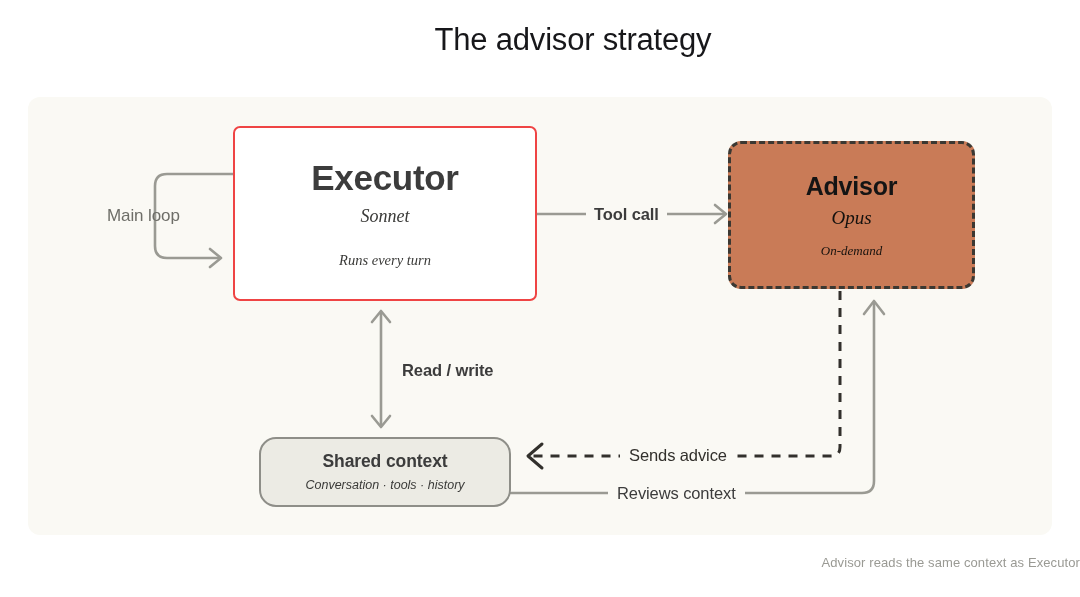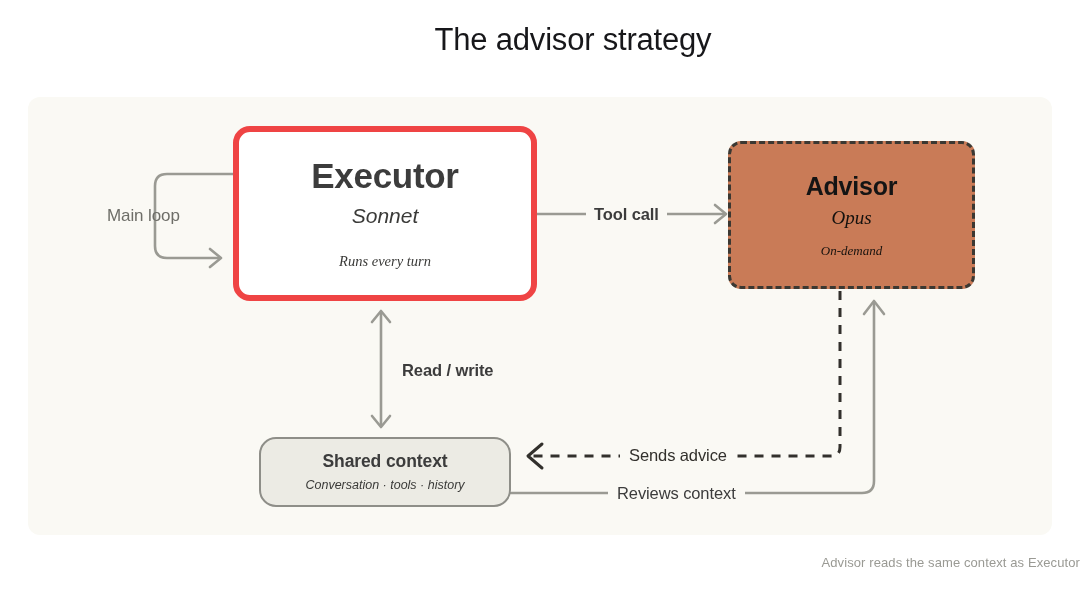--- a/index.html
+++ b/index.html
@@ -52,36 +52,36 @@
     text-align: center;
   }
 
   
   #executor {
     left: 233px;
     top: 126px;
     width: 304px;
     height: 175px;
     background: #ffffff;
-    border: 6px solid #ef4444;
-    border-radius: 17px;
+    border: 2px solid #ef4444;
+    border-radius: 7px;
     text-align: right;
   }
   #executor .n-title {
     font-size: 35px;
     font-weight: 700;
     color: #3c3c3c;
     letter-spacing: -0.3px;
     line-height: 1;
     margin-bottom: 12px;
   }
   #executor .n-sub {
-    font-family: Liberation Sans, sans-serif;
-    font-style: italic;
-    font-size: 21px;
+    font-family: Liberation Serif, serif;
+    font-style: italic;
+    font-size: 18px;
     color: #3a3a38;
     line-height: 1;
     margin-bottom: 28px;
   }
   #executor .n-note {
     font-family: "Liberation Serif", serif;
     font-style: italic;
     font-size: 14.5px;
     color: #3a3a38;
     line-height: 1;

